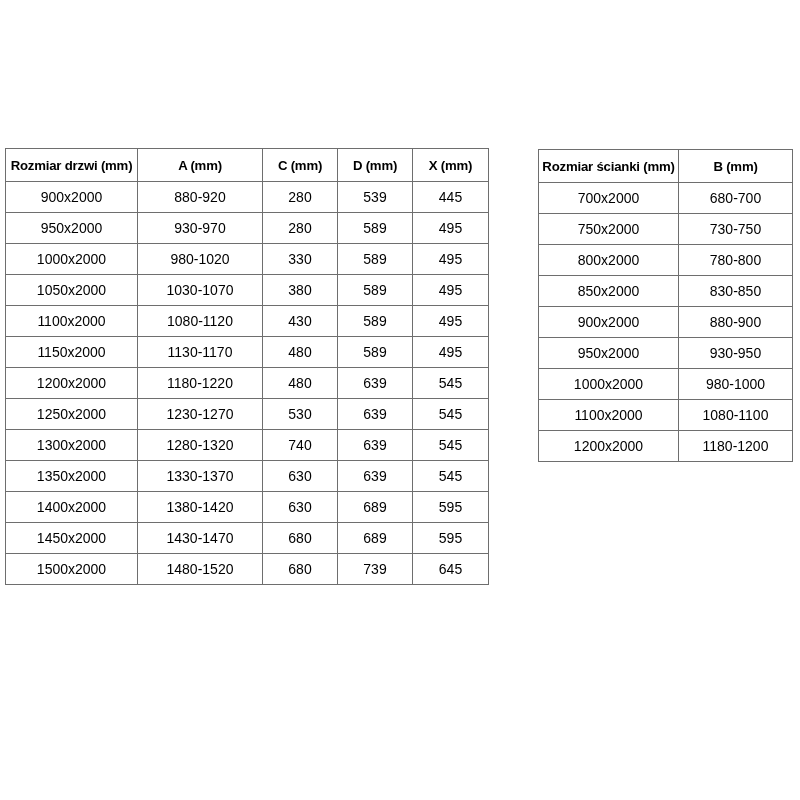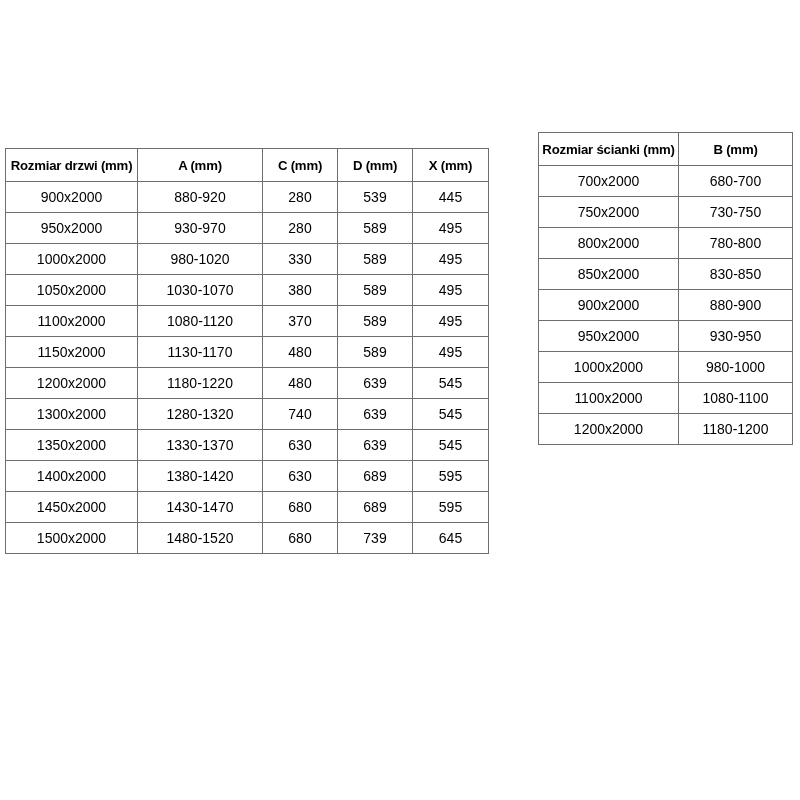--- a/index.html
+++ b/index.html
@@ -36,21 +36,21 @@
     font-weight: bold;
     height: 32px;
     letter-spacing: -0.2px;
   }
   table.spec-table td {
     font-size: 14px;
     font-weight: normal;
     height: 30px;
   }
   #door-table { left: 5px; top: 148px; width: 483px; }
-  #wall-table { left: 538px; top: 132px; width: 254px; }
+  #wall-table { left: 538px; top: 149px; width: 254px; }
 </style>
 </head>
 <body>
 
 <div class="page">
 
   <table id="door-table" class="spec-table">
     <colgroup>
       <col style="width:132px">
       <col style="width:125px">
@@ -92,35 +92,42 @@
         <tr>
           <td>1050x2000</td>
           <td>1030-1070</td>
           <td>380</td>
           <td>589</td>
           <td>495</td>
         </tr>
         <tr>
           <td>1100x2000</td>
           <td>1080-1120</td>
-          <td>370</td>
+          <td>430</td>
           <td>589</td>
           <td>495</td>
         </tr>
         <tr>
           <td>1150x2000</td>
           <td>1130-1170</td>
           <td>480</td>
           <td>589</td>
           <td>495</td>
         </tr>
         <tr>
           <td>1200x2000</td>
           <td>1180-1220</td>
           <td>480</td>
+          <td>639</td>
+          <td>545</td>
+        </tr>
+        <tr>
+          <td>1250x2000</td>
+          <td>1230-1270</td>
+          <td>530</td>
           <td>639</td>
           <td>545</td>
         </tr>
         <tr>
           <td>1300x2000</td>
           <td>1280-1320</td>
           <td>740</td>
           <td>639</td>
           <td>545</td>
         </tr>

